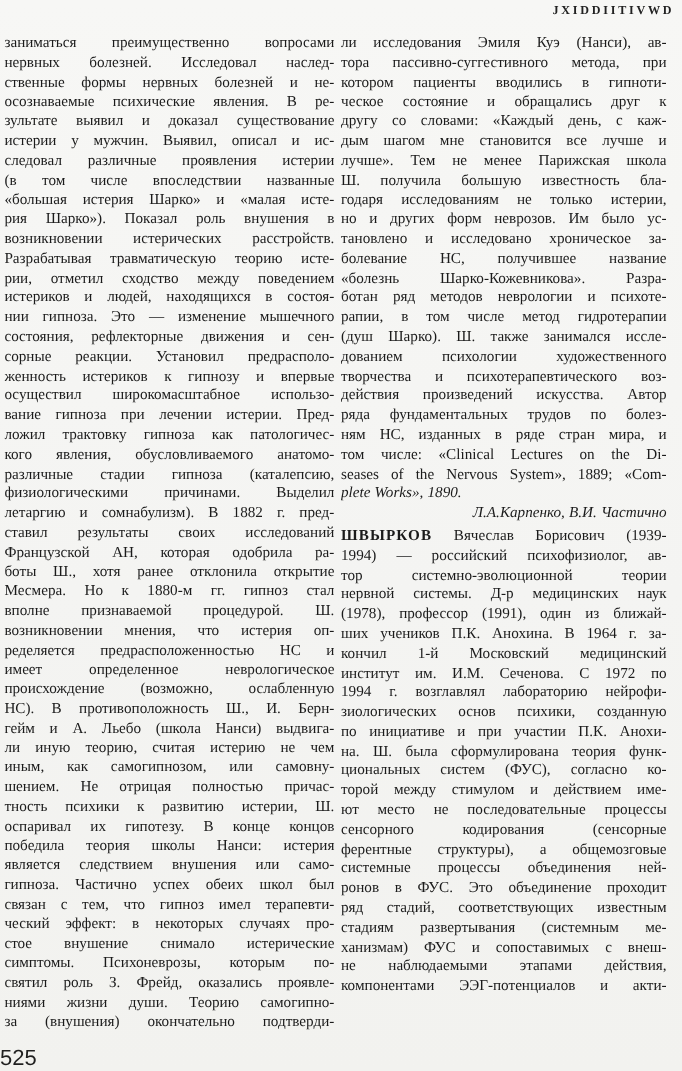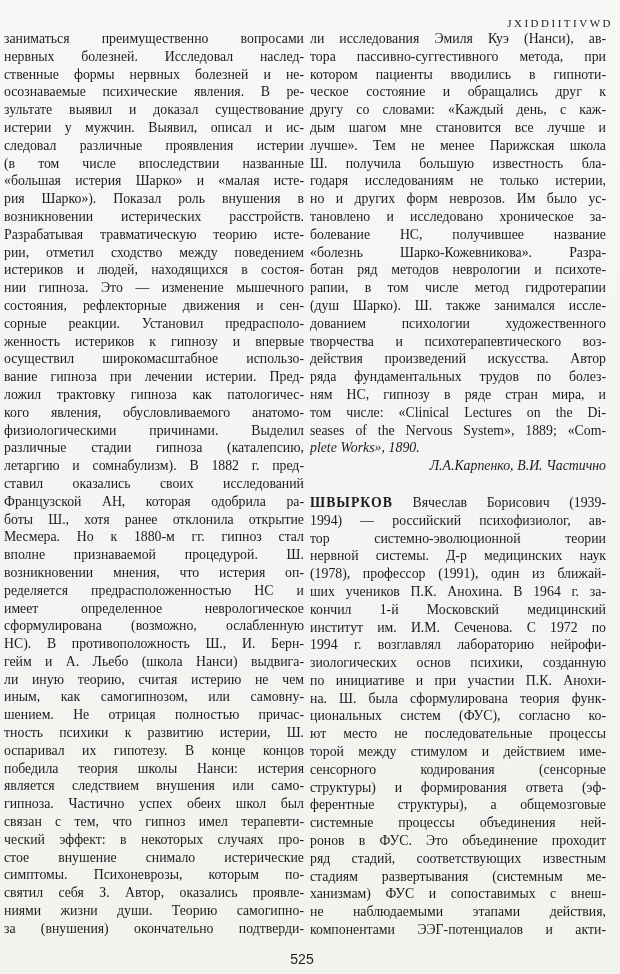--- a/index.html
+++ b/index.html
@@ -13,23 +13,23 @@
     overflow: hidden;
   }
   .page {
     position: relative;
     width: 620px;
     height: 974px;
     background: linear-gradient(180deg, #f7f7f5 0%, #f4f4f2 55%, #f2f2ef 100%);
   }
   .running-head {
     position: absolute;
-    top: 17px;
+    top: 4px;
     right: 7px;
-    font-weight: normal;
+    font-weight: bold;
     font-size: 11px;
     letter-spacing: 2.5px;
     color: #222;
   }
   .columns {
     position: absolute;
     top: 30px;
     left: 4px;
     display: flex;
     gap: 6px;
@@ -50,34 +50,33 @@
   .line.para-end {
     text-align-last: left;
     font-style: italic;
   }
   .line.byline {
     font-style: italic;
     text-align: right;
     text-align-last: right;
   }
   .entry {
-    margin-top: 19px;
+    margin-top: 3px;
   }
   .headword {
     font-weight: bold;
     letter-spacing: 1px;
   }
   .page-number {
     position: absolute;
     top: 951px;
     left: 0;
     width: 604px;
-    text-align: center;
     font-family: "Liberation Sans", "DejaVu Sans", sans-serif;
-    font-size: 14px;
+    font-size: 20px;
     color: #1f1f1f;
   }
 </style>
 </head>
 <body>
 
 <div class="page">
 
   <div class="running-head">JXIDDIITIVWD</div>
 
@@ -99,47 +98,47 @@
         <div class="line">рии, отметил сходство между поведением</div>
         <div class="line">истериков и людей, находящихся в состоя-</div>
         <div class="line">нии гипноза. Это — изменение мышечного</div>
         <div class="line">состояния, рефлекторные движения и сен-</div>
         <div class="line">сорные реакции. Установил предрасполо-</div>
         <div class="line">женность истериков к гипнозу и впервые</div>
         <div class="line">осуществил широкомасштабное использо-</div>
         <div class="line">вание гипноза при лечении истерии. Пред-</div>
         <div class="line">ложил трактовку гипноза как патологичес-</div>
         <div class="line">кого явления, обусловливаемого анатомо-</div>
+        <div class="line">различные стадии гипноза (каталепсию,</div>
         <div class="line">физиологическими причинами. Выделил</div>
-        <div class="line">различные стадии гипноза (каталепсию,</div>
         <div class="line">летаргию и сомнабулизм). В 1882 г. пред-</div>
-        <div class="line">ставил оказались своих исследований</div>
+        <div class="line">ставил результаты своих исследований</div>
         <div class="line">Французской АН, которая одобрила ра-</div>
         <div class="line">боты Ш., хотя ранее отклонила открытие</div>
         <div class="line">Месмера. Но к 1880-м гг. гипноз стал</div>
         <div class="line">вполне признаваемой процедурой. Ш.</div>
         <div class="line">возникновении мнения, что истерия оп-</div>
         <div class="line">ределяется предрасположенностью НС и</div>
         <div class="line">имеет определенное неврологическое</div>
-        <div class="line">сформулирована (возможно, ослабленную</div>
+        <div class="line">происхождение (возможно, ослабленную</div>
         <div class="line">НС). В противоположность Ш., И. Берн-</div>
         <div class="line">гейм и А. Льебо (школа Нанси) выдвига-</div>
         <div class="line">ли иную теорию, считая истерию не чем</div>
         <div class="line">иным, как самогипнозом, или самовну-</div>
         <div class="line">шением. Не отрицая полностью причас-</div>
         <div class="line">тность психики к развитию истерии, Ш.</div>
         <div class="line">оспаривал их гипотезу. В конце концов</div>
         <div class="line">победила теория школы Нанси: истерия</div>
         <div class="line">является следствием внушения или само-</div>
         <div class="line">гипноза. Частично успех обеих школ был</div>
         <div class="line">связан с тем, что гипноз имел терапевти-</div>
         <div class="line">ческий эффект: в некоторых случаях про-</div>
         <div class="line">стое внушение снимало истерические</div>
         <div class="line">симптомы. Психоневрозы, которым по-</div>
-        <div class="line">святил себя З. Автор, оказались проявле-</div>
+        <div class="line">святил роль З. Фрейд, оказались проявле-</div>
         <div class="line">ниями жизни души. Теорию самогипно-</div>
         <div class="line">за (внушения) окончательно подтверди-</div>
       </div>
 
     <div class="col right">
 
       <div>
           <div class="line">ли исследования Эмиля Куэ (Нанси), ав-</div>
           <div class="line">тора пассивно-суггестивного метода, при</div>
           <div class="line">котором пациенты вводились в гипноти-</div>
@@ -153,21 +152,21 @@
           <div class="line">тановлено и исследовано хроническое за-</div>
           <div class="line">болевание НС, получившее название</div>
           <div class="line">«болезнь Шарко-Кожевникова». Разра-</div>
           <div class="line">ботан ряд методов неврологии и психоте-</div>
           <div class="line">рапии, в том числе метод гидротерапии</div>
           <div class="line">(душ Шарко). Ш. также занимался иссле-</div>
           <div class="line">дованием психологии художественного</div>
           <div class="line">творчества и психотерапевтического воз-</div>
           <div class="line">действия произведений искусства. Автор</div>
           <div class="line">ряда фундаментальных трудов по болез-</div>
-          <div class="line">ням НС, гипнозу в ряде стран мира, и</div>
+          <div class="line">ням НС, изданных в ряде стран мира, и</div>
           <div class="line">том числе: «Clinical Lectures on the Di-</div>
           <div class="line">seases of the Nervous System», 1889; «Com-</div>
         </div>
 
       <div class="line para-end">plete Works», 1890.</div>
 
       <div class="line byline">Л.А.Карпенко, В.И. Частично</div>
 
       <div class="entry">
         <div class="line">
@@ -180,24 +179,23 @@
             <div class="line">нервной системы. Д-р медицинских наук</div>
             <div class="line">(1978), профессор (1991), один из ближай-</div>
             <div class="line">ших учеников П.К. Анохина. В 1964 г. за-</div>
             <div class="line">кончил 1-й Московский медицинский</div>
             <div class="line">институт им. И.М. Сеченова. С 1972 по</div>
             <div class="line">1994 г. возглавлял лабораторию нейрофи-</div>
             <div class="line">зиологических основ психики, созданную</div>
             <div class="line">по инициативе и при участии П.К. Анохи-</div>
             <div class="line">на. Ш. была сформулирована теория функ-</div>
             <div class="line">циональных систем (ФУС), согласно ко-</div>
+            <div class="line">торой между стимулом и действием име-</div>
             <div class="line">ют место не последовательные процессы</div>
-            <div class="line">торой между стимулом и действием име-</div>
             <div class="line">сенсорного кодирования (сенсорные</div>
-            <div class="line">структуры) и формирования ответа (эф-</div>
             <div class="line">ферентные структуры), а общемозговые</div>
             <div class="line">системные процессы объединения ней-</div>
             <div class="line">ронов в ФУС. Это объединение проходит</div>
             <div class="line">ряд стадий, соответствующих известным</div>
             <div class="line">стадиям развертывания (системным ме-</div>
             <div class="line">ханизмам) ФУС и сопоставимых с внеш-</div>
             <div class="line">не наблюдаемыми этапами действия,</div>
             <div class="line">компонентами ЭЭГ-потенциалов и акти-</div>
           </div>
       </div>

